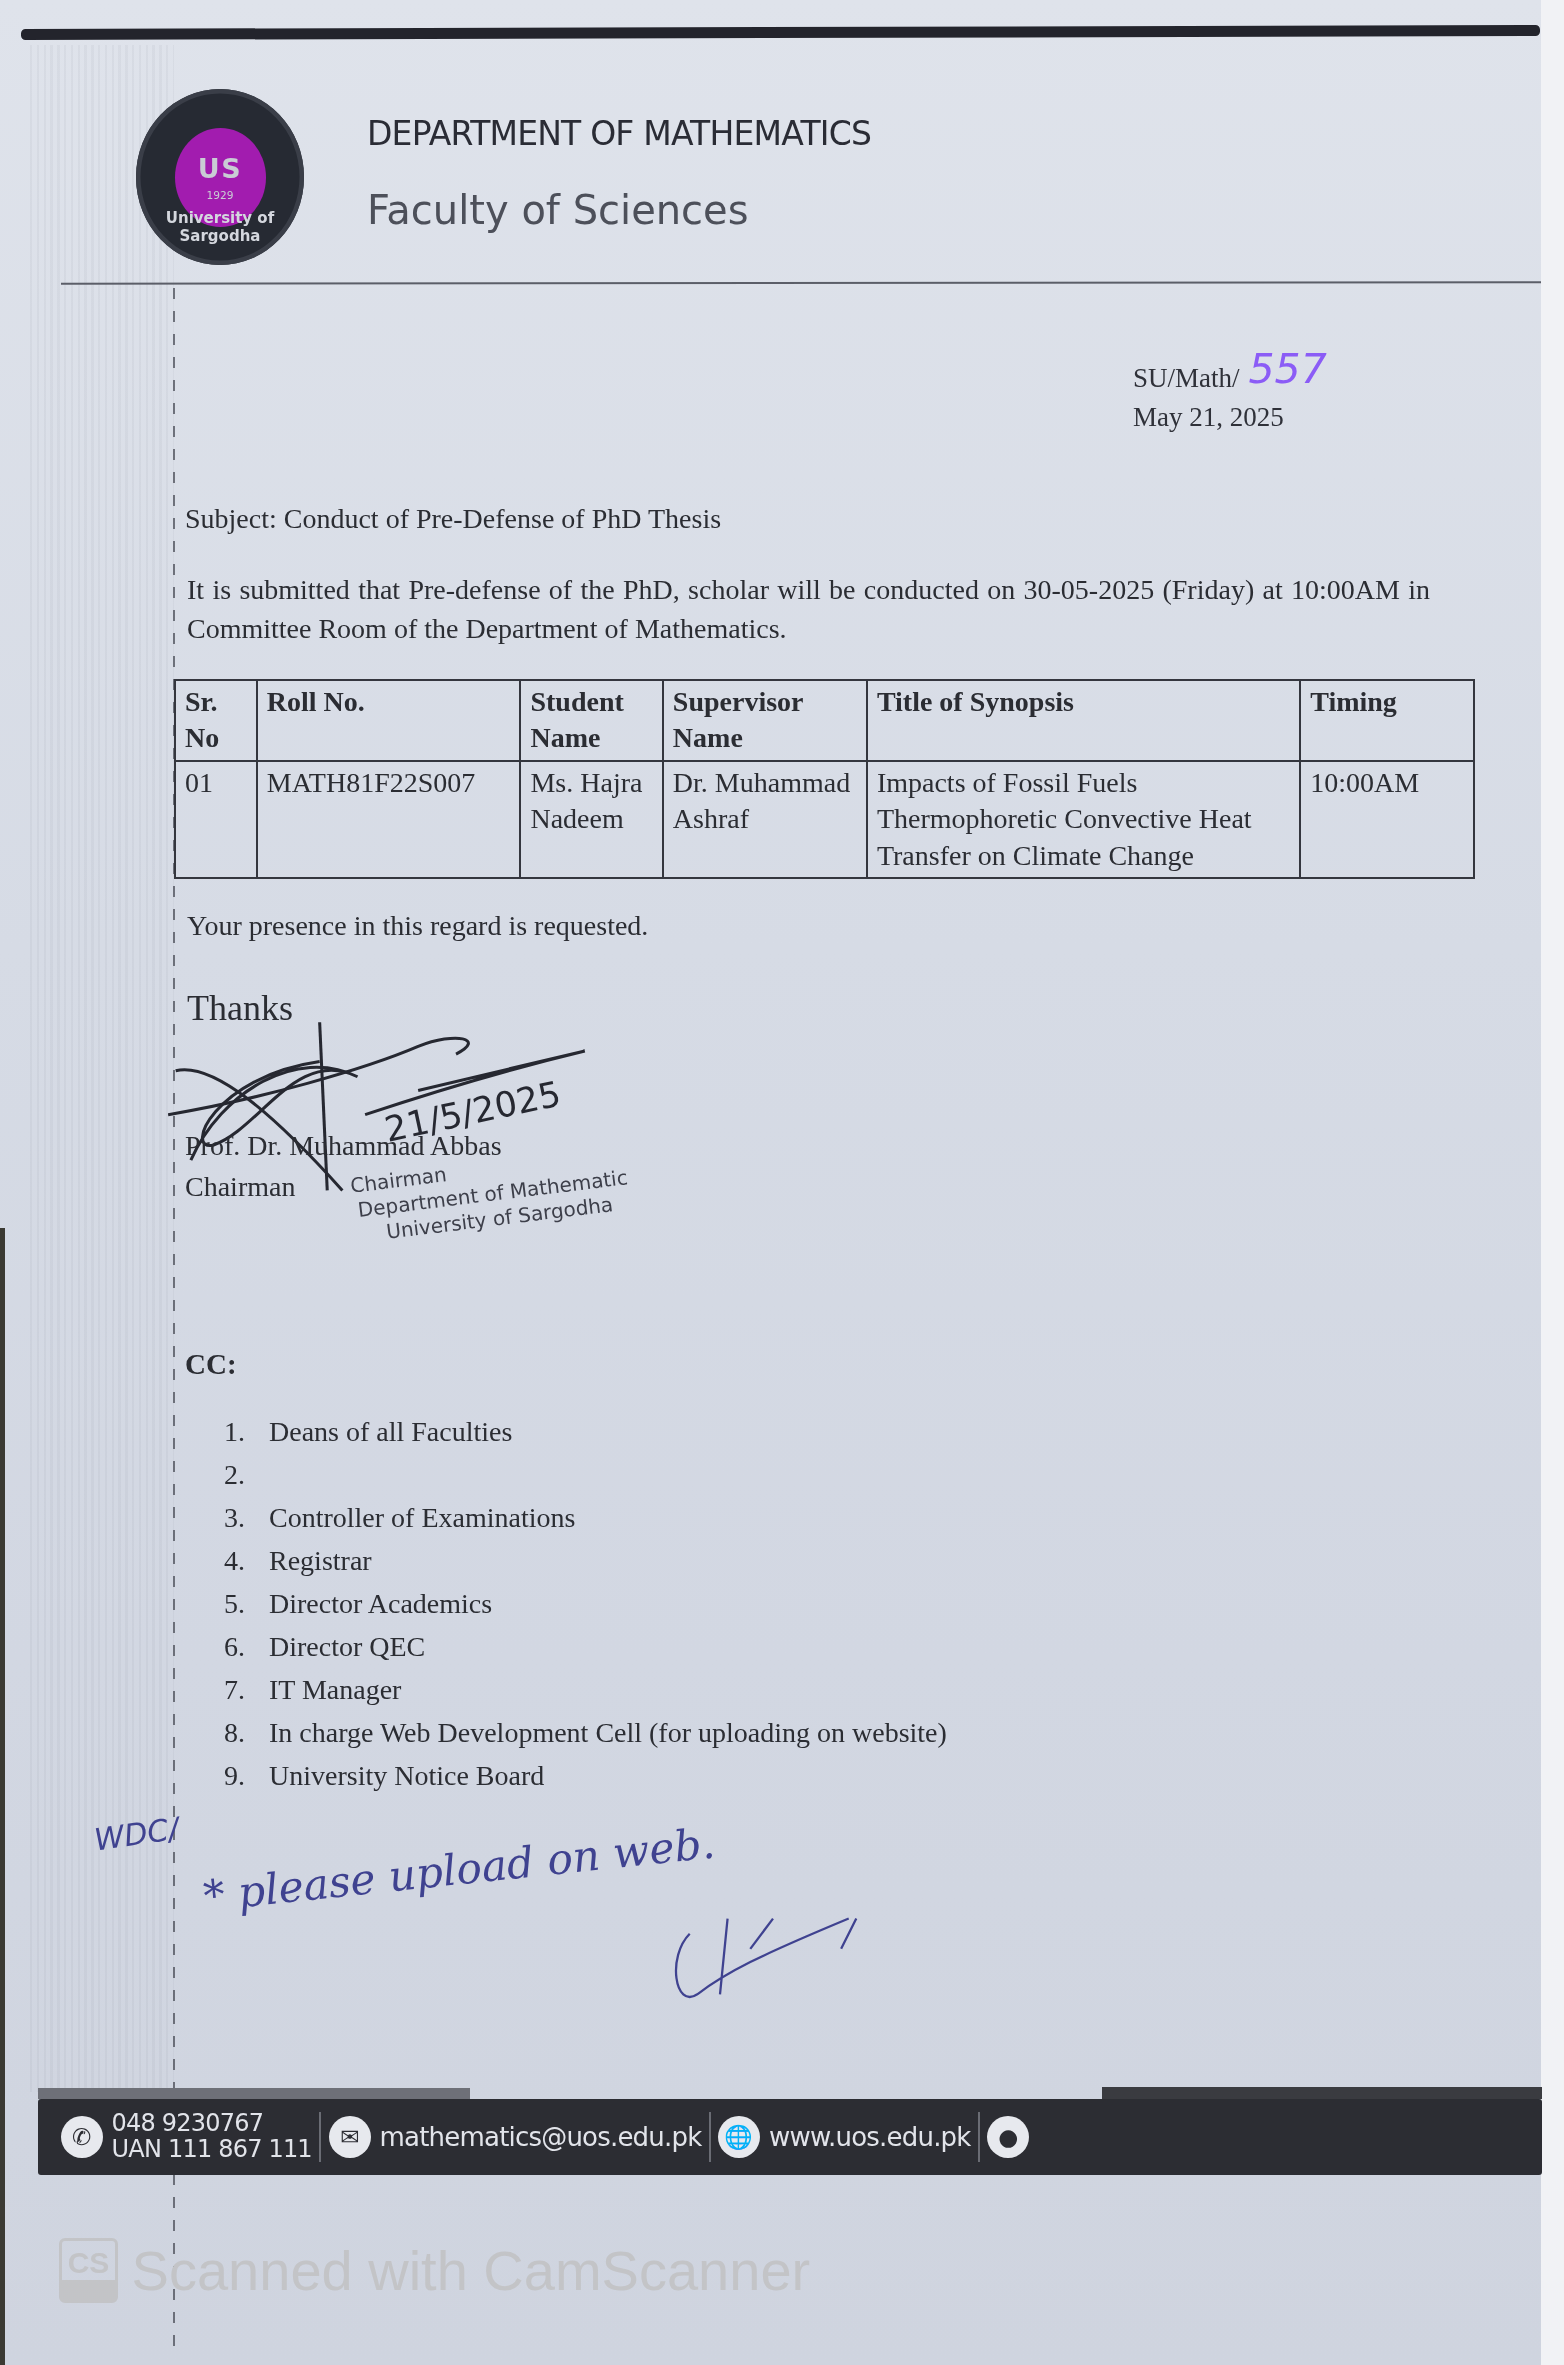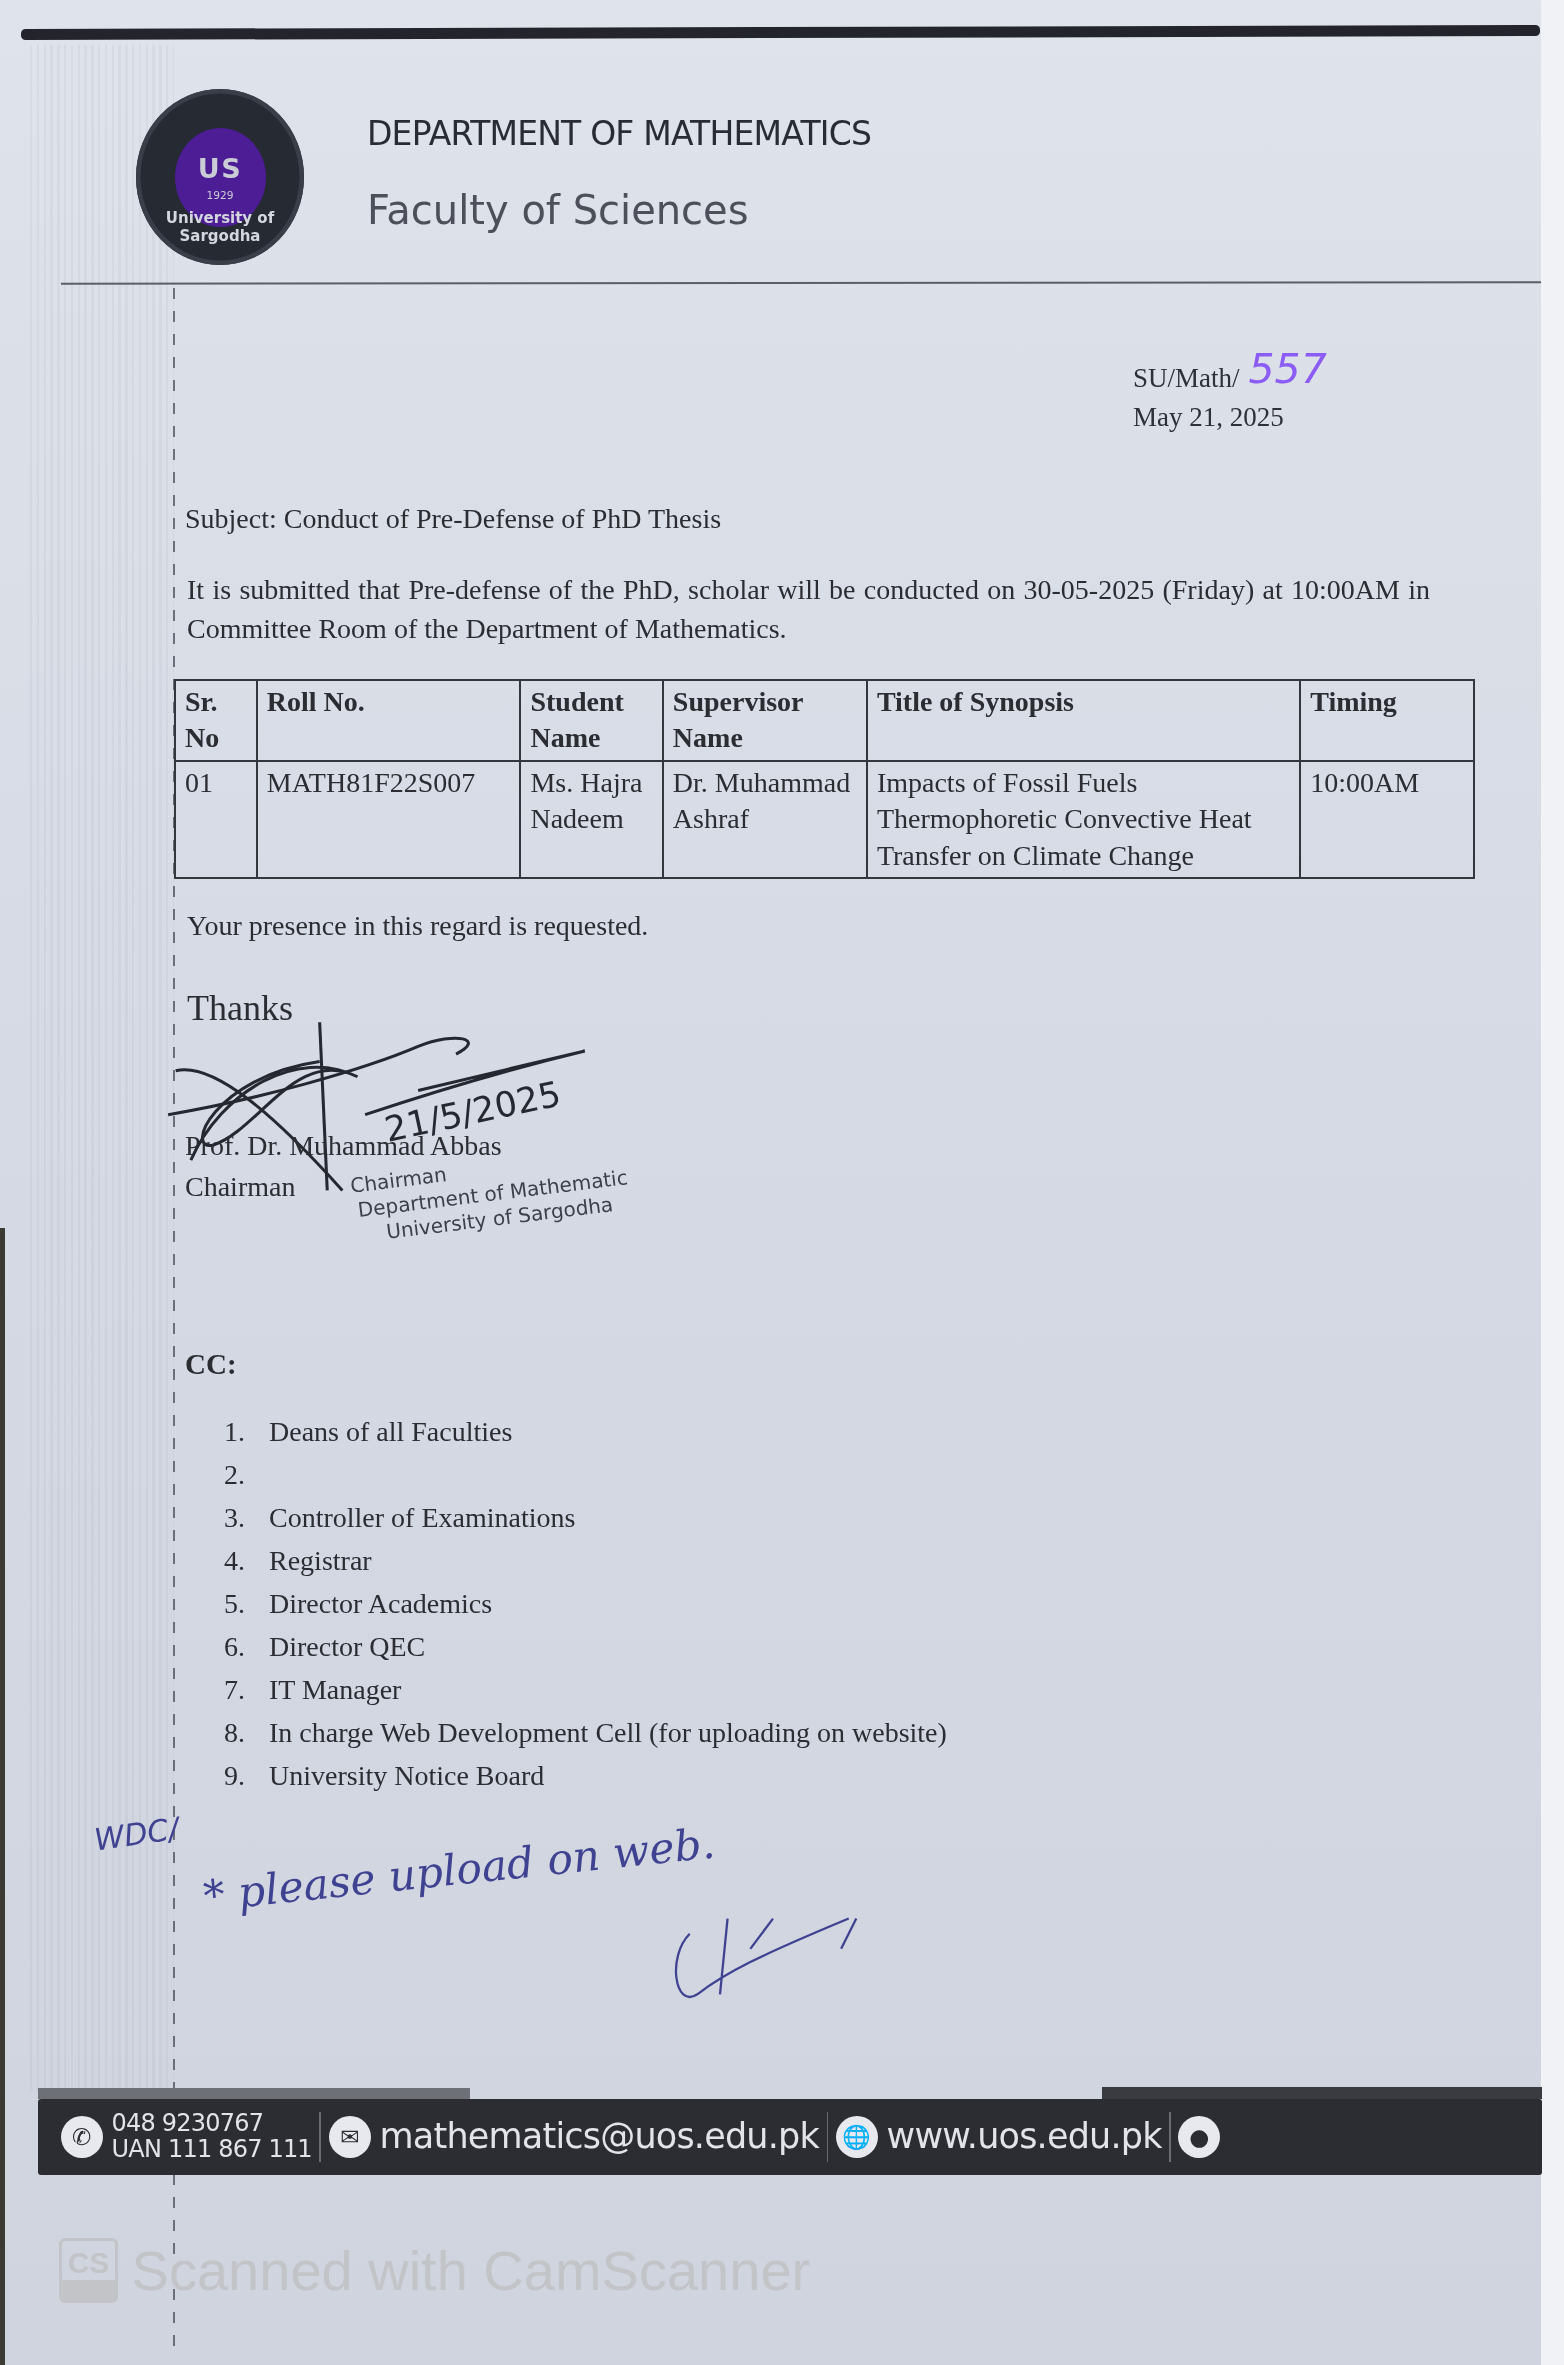--- a/index.html
+++ b/index.html
@@ -34,21 +34,21 @@
     position:absolute; left:61px; top:282px; width:1480px; height:2.3px;
     background:#5b5e68; transform:rotate(-0.05deg);
   }
   .seal {
     position:absolute; left:136px; top:89px; width:168px; height:176px;
     border-radius:50%; background:#262a33;
     box-shadow: inset 0 0 0 4.5px #3a3e48;
     display:flex; align-items:center; justify-content:center;
   }
   .seal-inner {
-    width:91px; height:99px; border-radius:50%; background:#4c1d95;
+    width:91px; height:99px; border-radius:50%; background:#a21caf;
     display:flex; flex-direction:column; align-items:center; justify-content:center;
     color:#c9ccd4; font-family:"DejaVu Sans", sans-serif;
   }
   .seal-inner .mono { font-size:27px; font-weight:bold; letter-spacing:1.5px; }
   .seal-inner .year { font-size:10.6px; margin-top:4.5px; }
   .seal-ring-text {
     position:absolute; bottom:20px; left:0; right:0; text-align:center;
     color:#d4d7de; font-family:"DejaVu Sans", sans-serif; font-weight:bold; font-size:15px;
   }
   .dept-title {
@@ -113,21 +113,21 @@
   .footer-bar::after {
     content:""; position:absolute; right:0; top:-12px; width:440px; height:12px; background:#3a3b40;
   }
   .f-item { display:flex; align-items:center; height:58px; padding:0 7.6px; }
   .f-sep { width:1.5px; height:50px; background:#6a6c74; }
   .f-icon {
     width:42px; height:42px; border-radius:50%; background:#e7e9ee; color:#2c2d33;
     display:flex; align-items:center; justify-content:center; font-size:23px; margin-right:9px;
     flex-shrink:0;
   }
-  .f-text { font-size:35px; line-height:1.08; letter-spacing:-0.8px; }
+  .f-text { font-size:26px; line-height:1.08; letter-spacing:-0.8px; }
   .f-text.small { font-size:24px; }
   .watermark {
     position:absolute; left:59px; top:2238px; display:flex; align-items:center;
     font-family:"Liberation Sans", sans-serif; font-size:56px; color:#c3c4c7;
   }
   .wm-logo {
     width:59px; height:65px; border:3px solid #c3c4c7; border-radius:6px;
     display:flex; align-items:flex-start; justify-content:center; margin-right:13.6px;
     font-size:30px; font-weight:bold; box-sizing:border-box; padding-top:4.5px; position:relative;
   }

